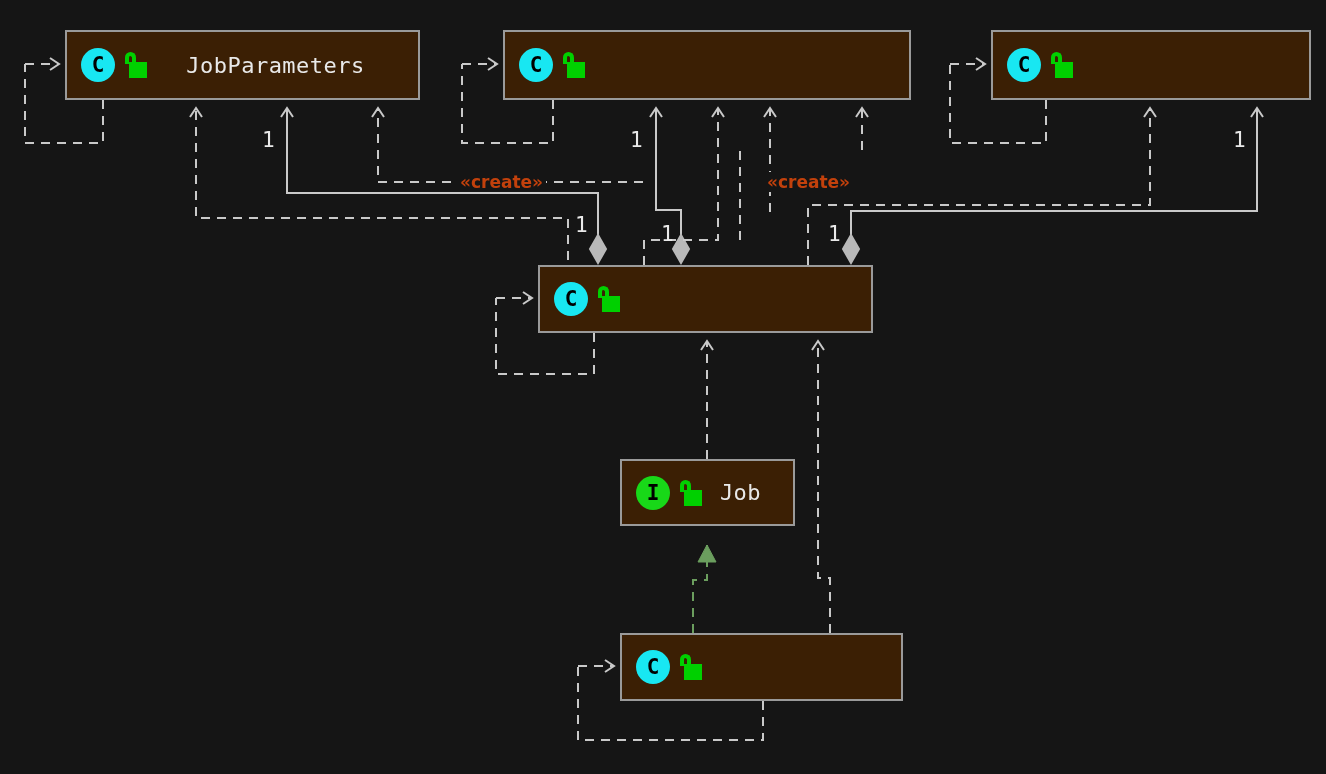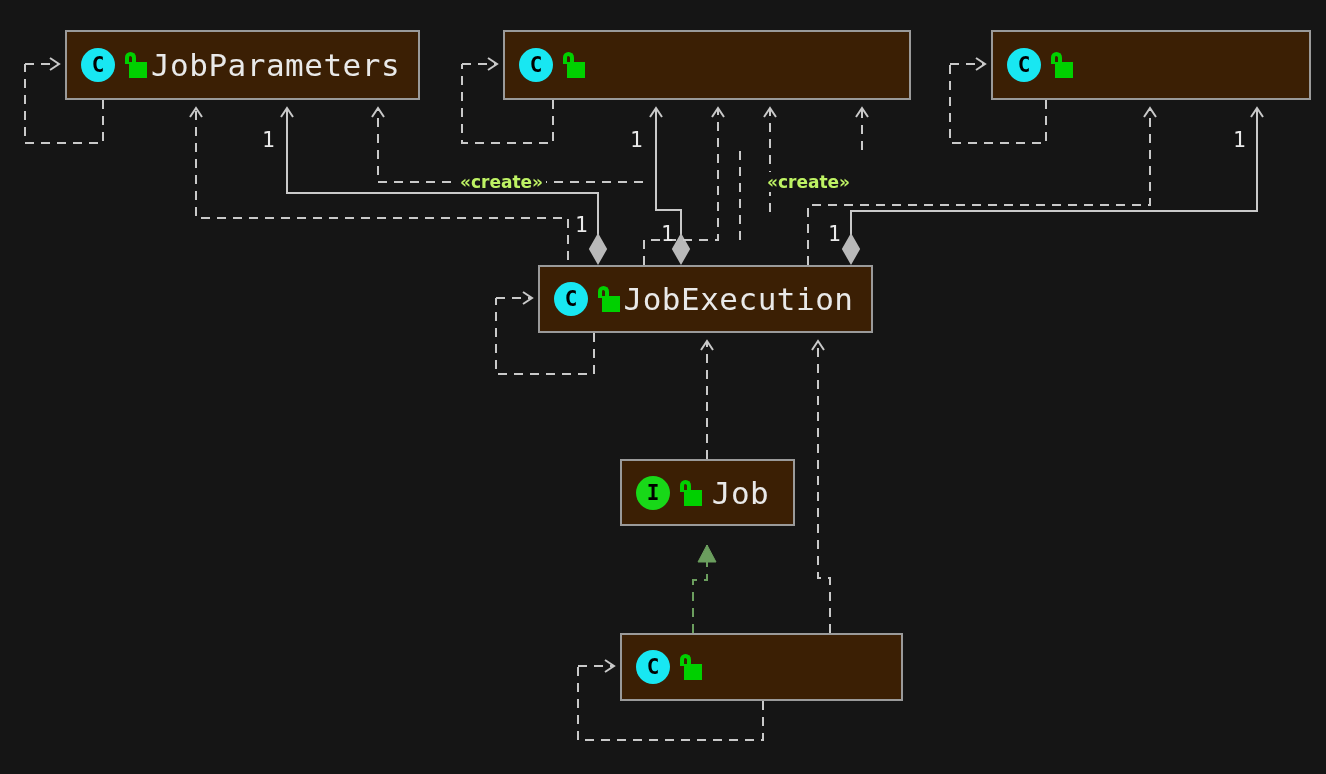--- a/index.html
+++ b/index.html
@@ -14,25 +14,25 @@
          display:flex;align-items:center;justify-content:center;
          font-family:"DejaVu Sans Mono","Liberation Mono",monospace;
          font-weight:bold;font-size:21px;color:#000;}
   .badge.cls{background:#18E7F2;}
   .badge.iface{background:#18D818;}
   .lock{width:26px;height:28px;flex:0 0 auto;margin-left:8px;position:relative;}
   .lock .body{position:absolute;left:6px;top:11px;width:18px;height:16px;background:#00D000;}
   .lock .shackle{position:absolute;left:2px;top:1px;width:11px;height:12px;
                  border:4px solid #00D000;border-bottom:none;
                  border-radius:7px 7px 0 0;box-sizing:border-box;}
-  .nlabel{flex:1 1 auto;text-align:center;color:#e9e9e9;font-size:31px;
+  .nlabel{flex:1 1 auto;text-align:center;color:#e9e9e9;font-size:22px;
           letter-spacing:0.5px;padding-right:16px;white-space:nowrap;}
   .mult{position:absolute;color:#e9e9e9;font-size:21px;
         font-family:"DejaVu Sans Mono","Liberation Mono",monospace;}
-  .stereo{position:absolute;color:#bef264;font-size:17px;font-weight:bold;
+  .stereo{position:absolute;color:#c2410c;font-size:17px;font-weight:bold;
           font-family:"DejaVu Sans","Liberation Sans",sans-serif;
           background:#151515;padding:0 3px;white-space:nowrap;}
 </style>
 </head>
 <body>
 
 <div id="canvas">
 
   <svg class="edges" viewBox="0 0 1326 774" xmlns="http://www.w3.org/2000/svg">
     <defs>
@@ -140,21 +140,20 @@
         <span class="body"></span>
     </span>
   </div>
 
   <div class="node" style="left:538px;top:265px;width:335px;height:68px;">
     <span class="badge cls">C</span>
     <span class="lock">
       <span class="shackle"></span>
         <span class="body"></span>
     </span>
-    <span class="nlabel">JobExecution</span>
   </div>
 
   <div class="node" style="left:620px;top:459px;width:175px;height:67px;">
     <span class="badge iface">I</span>
     <span class="lock">
       <span class="shackle"></span>
         <span class="body"></span>
     </span>
     <span class="nlabel">Job</span>
   </div>

